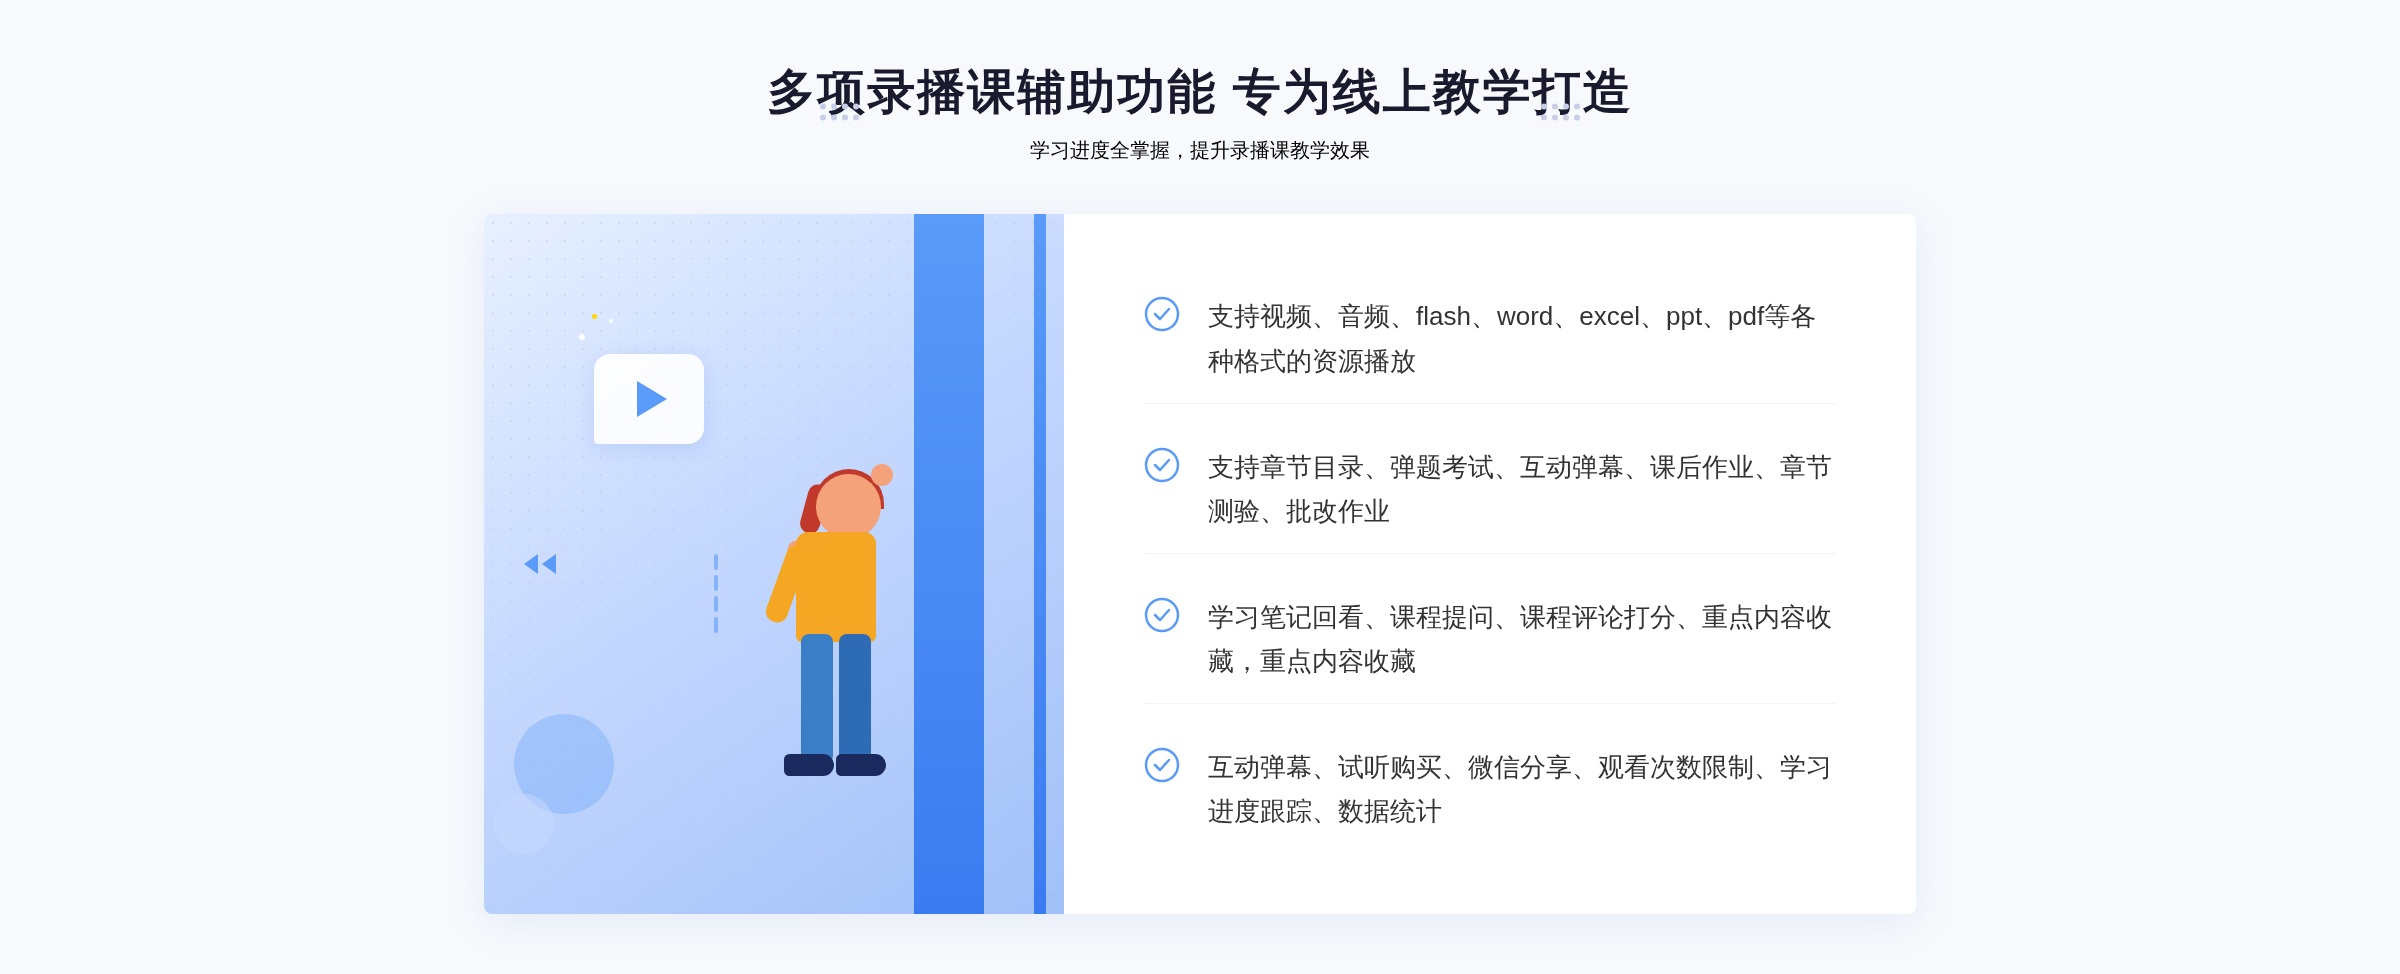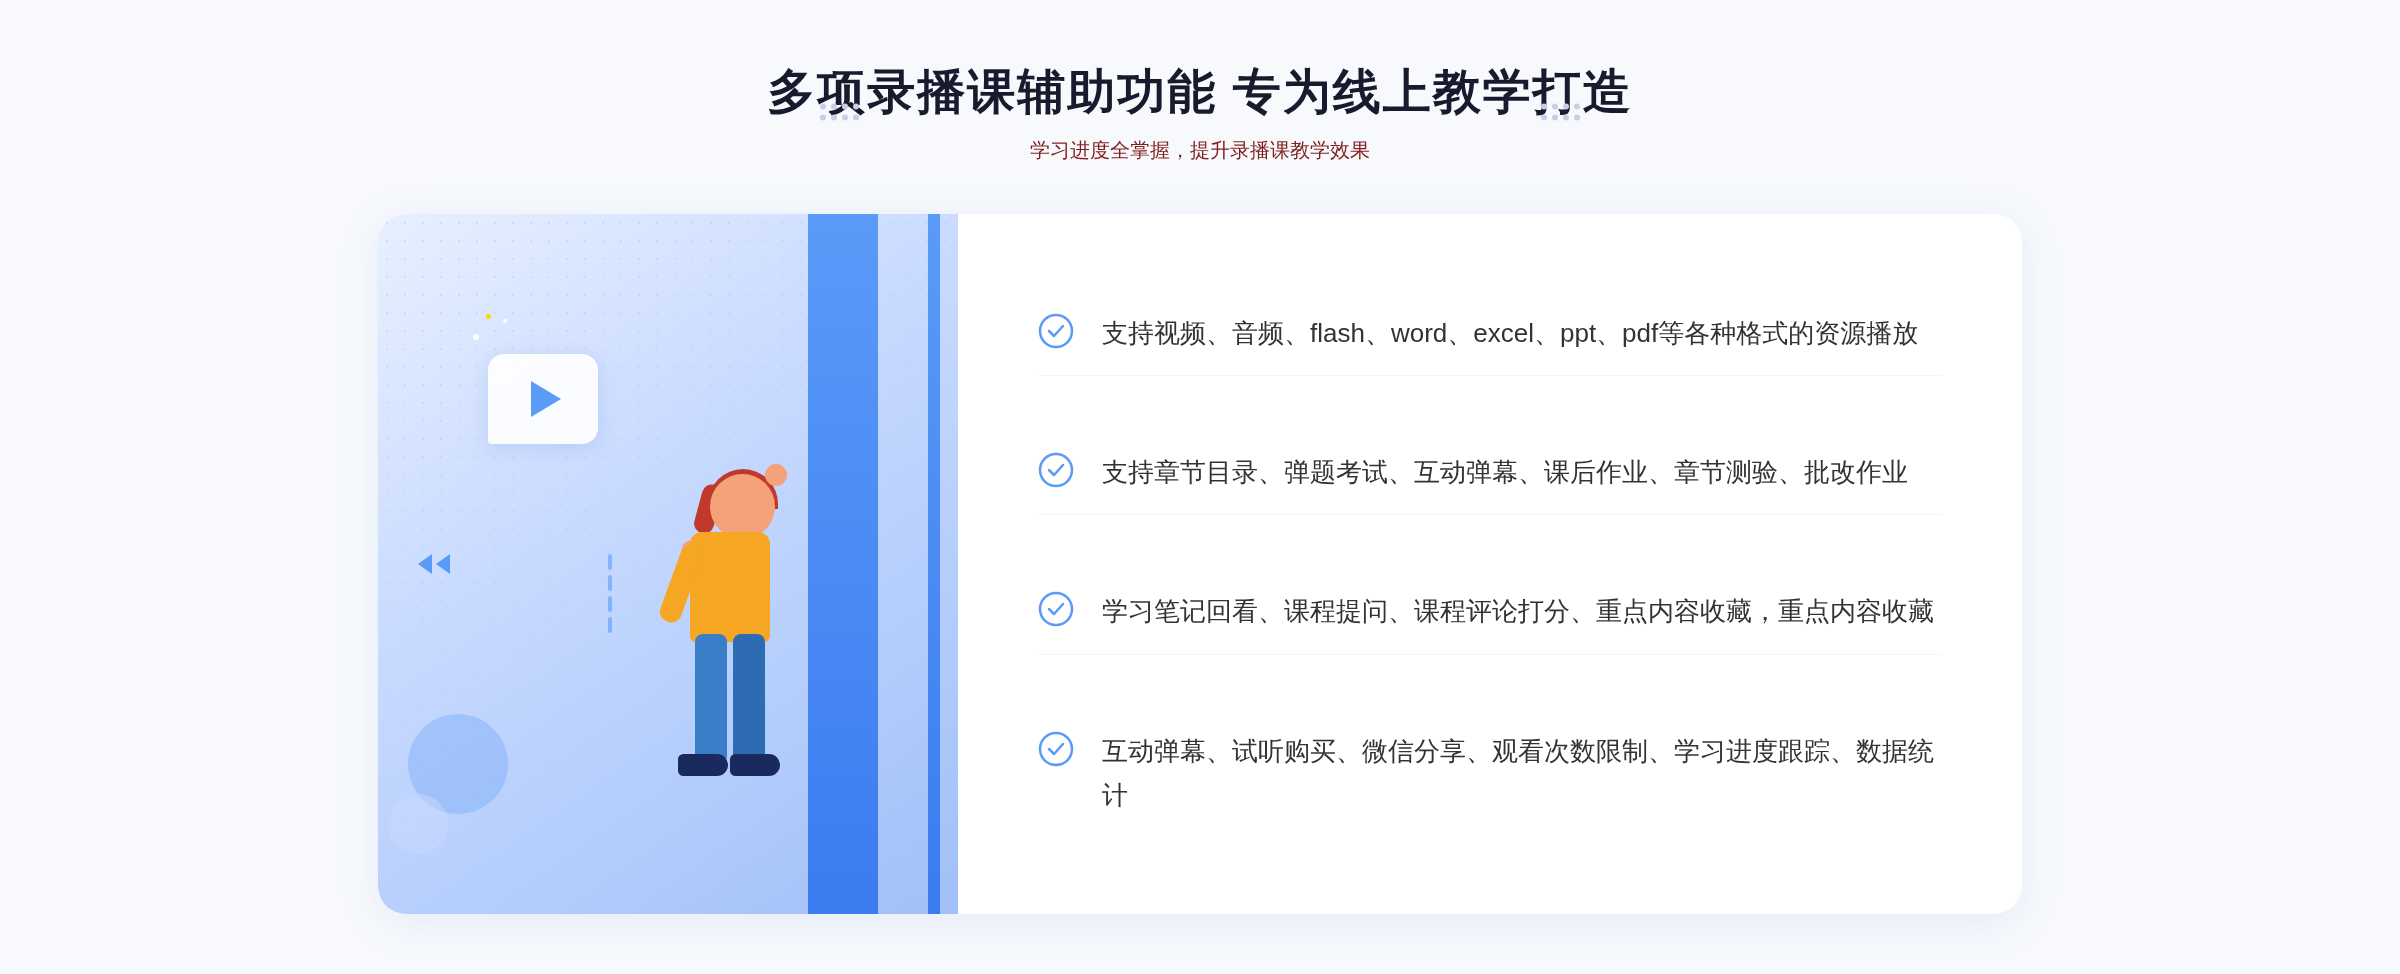--- a/index.html
+++ b/index.html
@@ -54,29 +54,29 @@
     .main-title {
       font-size: 48px;
       font-weight: 700;
       color: #1a1a2e;
       letter-spacing: 2px;
       margin-bottom: 13px;
     }
 
     .sub-title {
       font-size: 20px;
-      color: #7f1d1d;
+      color: #000000;
       font-weight: 400;
     }
 
     
     .content-card {
-      width: 1644px;
+      width: 1432px;
       background: #fff;
-      border-radius: 28px;
+      border-radius: 8px;
       box-shadow: 0 8px 40px rgba(100, 140, 220, 0.12);
       display: flex;
       flex-direction: row;
       overflow: hidden;
       min-height: 700px;
       position: relative;
     }
 
     
     .illustration-area {

